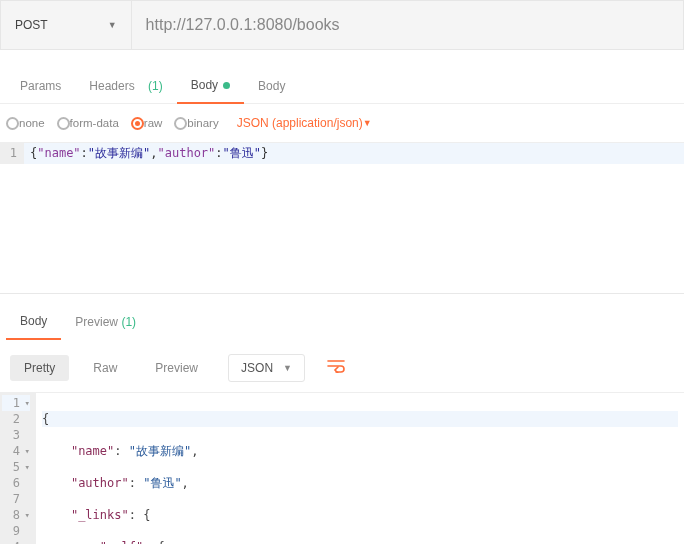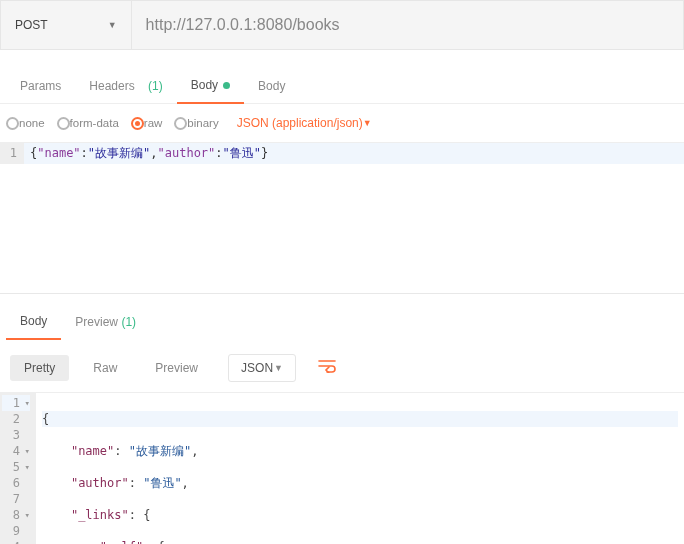--- a/index.html
+++ b/index.html
@@ -42,21 +42,21 @@
   
   
   .resp-tabs { display:flex; align-items:center; padding: 0 6px; margin-top: 10px; }
   .resp-tab { padding: 10px 14px; color:#8a8a8a; cursor:pointer; font-size:12px; }
   .resp-tab.active { color:#555; border-bottom:2px solid #ff6c37; }
   
   
   .resp-toolbar { display:flex; align-items:center; gap: 10px; padding: 14px 10px 10px; }
   .seg-btn { padding: 6px 14px; color:#888; cursor:pointer; font-size:12px; border-radius:3px; }
   .seg-btn.active { background:#ececec; color:#555; }
-  .fmt-select { display:flex; align-items:center; gap:1px; padding: 6px 12px; background:#fff; border:1px solid #e5e5e5; color:#555; cursor:pointer; font-size:12px; border-radius:3px; margin-left:6px; }
+  .fmt-select { display:flex; align-items:center; gap:10px; padding: 6px 12px; background:#fff; border:1px solid #e5e5e5; color:#555; cursor:pointer; font-size:12px; border-radius:3px; margin-left:6px; }
   .fmt-select .caret { color:#888; font-size:9px; }
   .wrap-icon { margin-left: 12px; color:#ff6c37; font-size:17px; cursor:pointer; }
   
   
   .resp-editor { display:flex; font-family: Consolas, Menlo, monospace; font-size: 12px; border-top:1px solid #eee; }
   .resp-gutter { background:#eee; color:#999; text-align:right; padding: 2px 6px 2px 2px; user-select:none; min-width:36px; }
   .resp-gutter .ln { line-height:16px; display:flex; justify-content:flex-end; gap:2px; align-items:center; }
   .fold { color:#999; font-size:9px; width:8px; display:inline-block; }
   .resp-code { flex:1; padding:2px 6px; line-height:16px; white-space:pre; }
   .resp-code .line { line-height:16px; }

